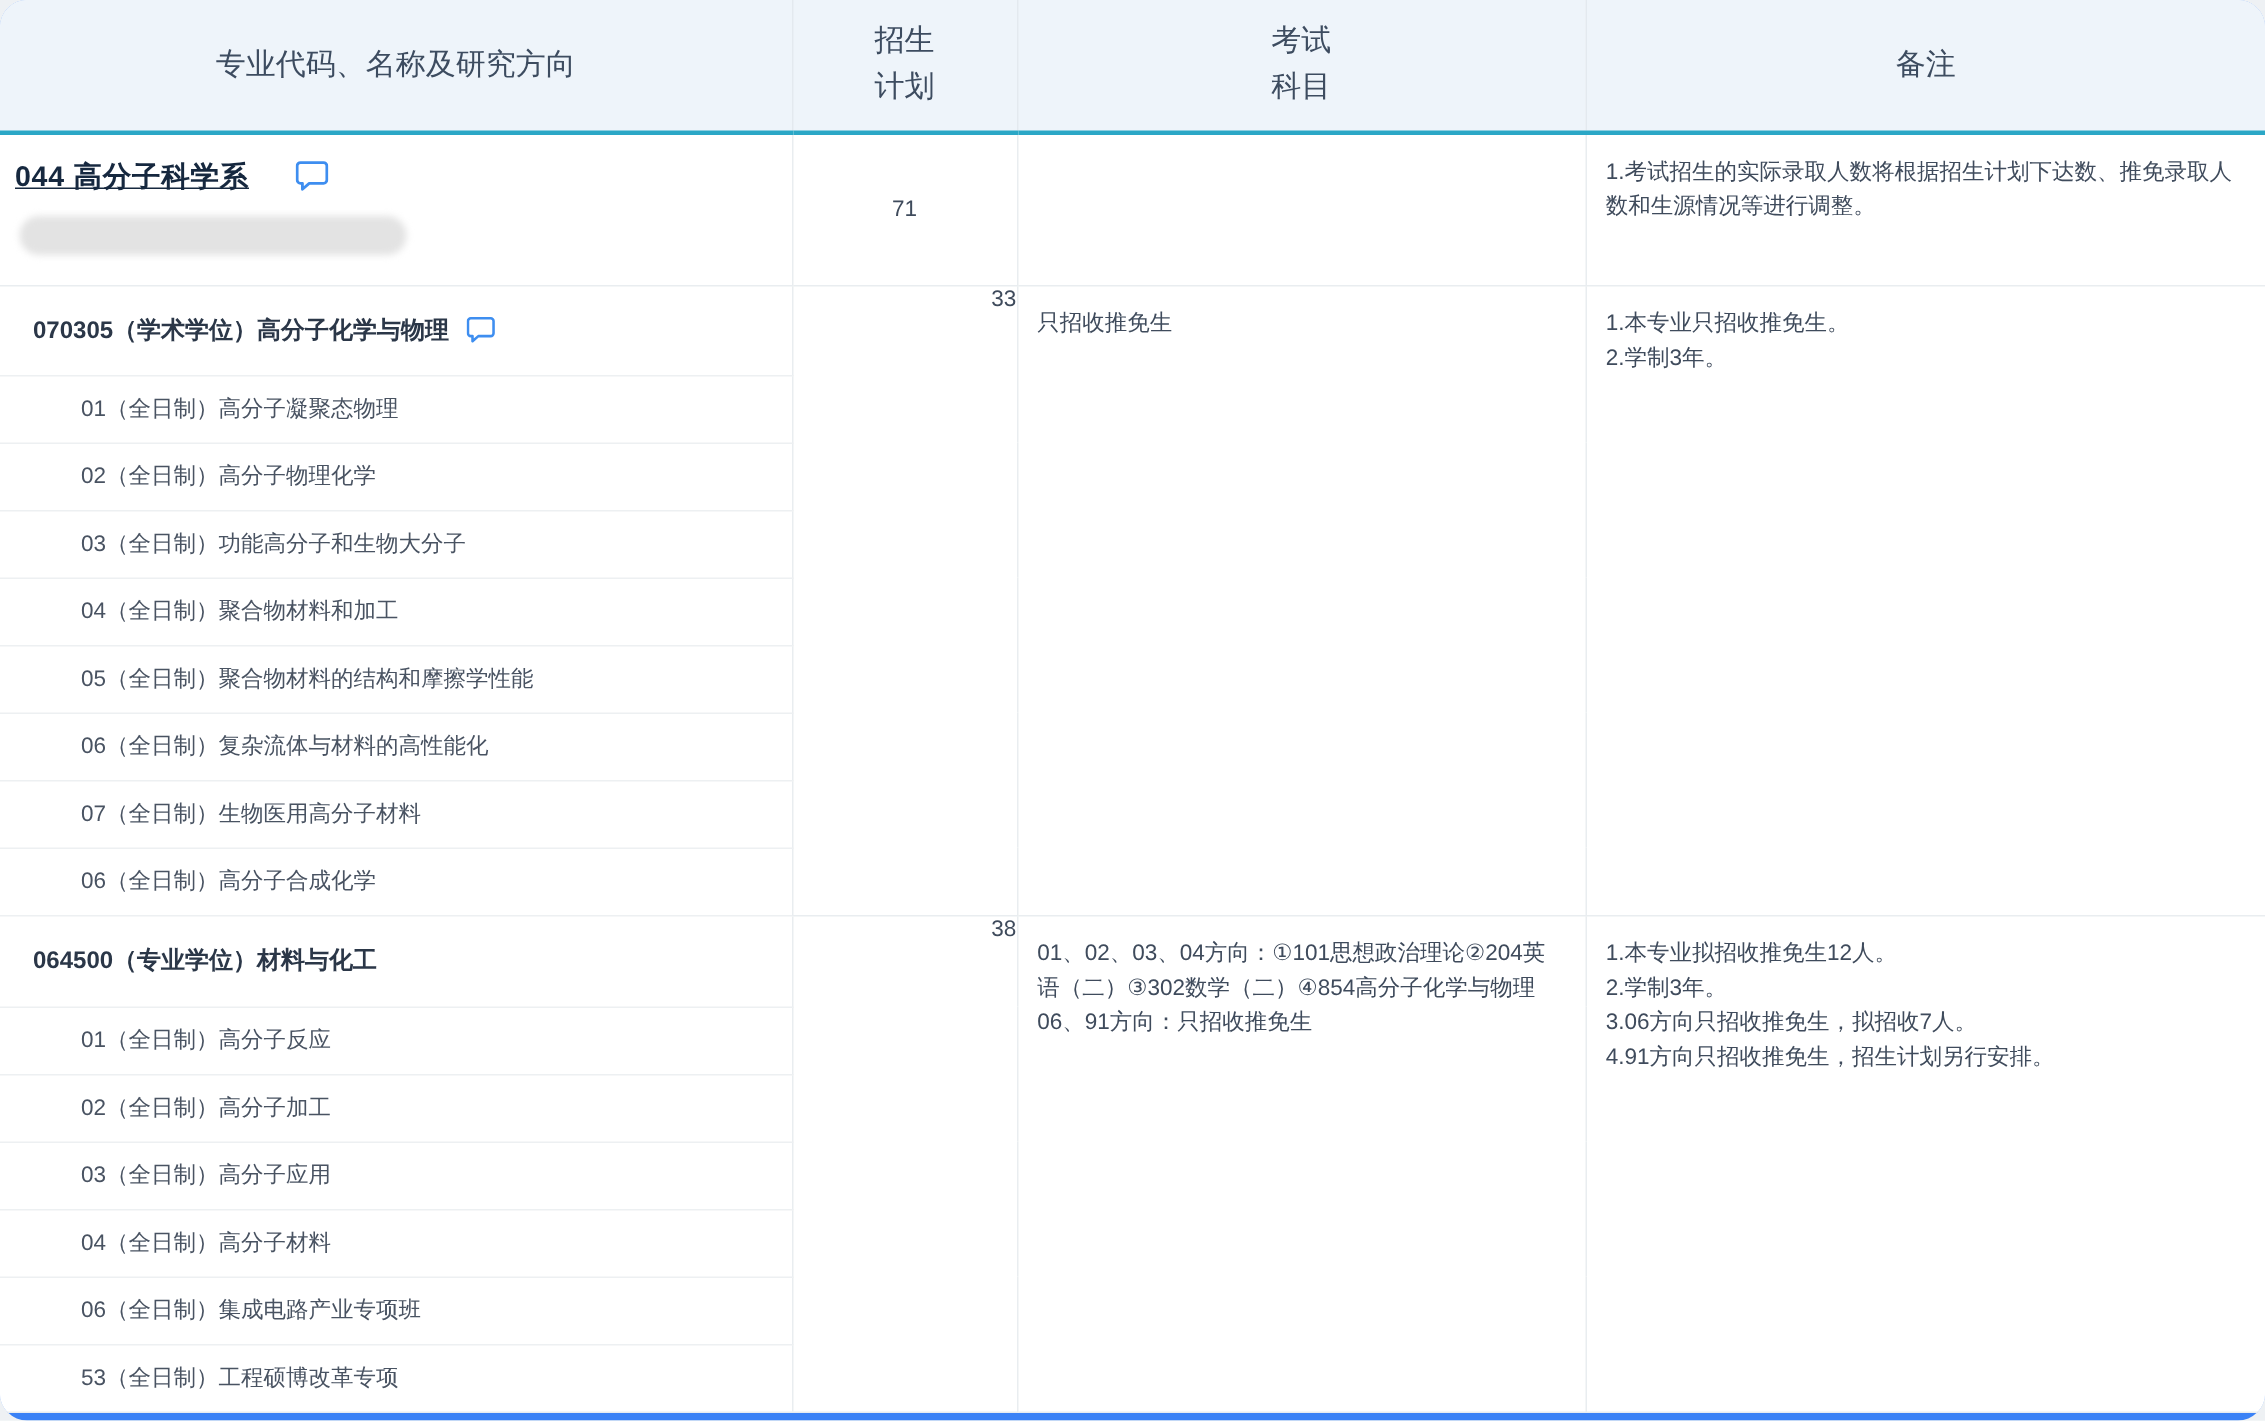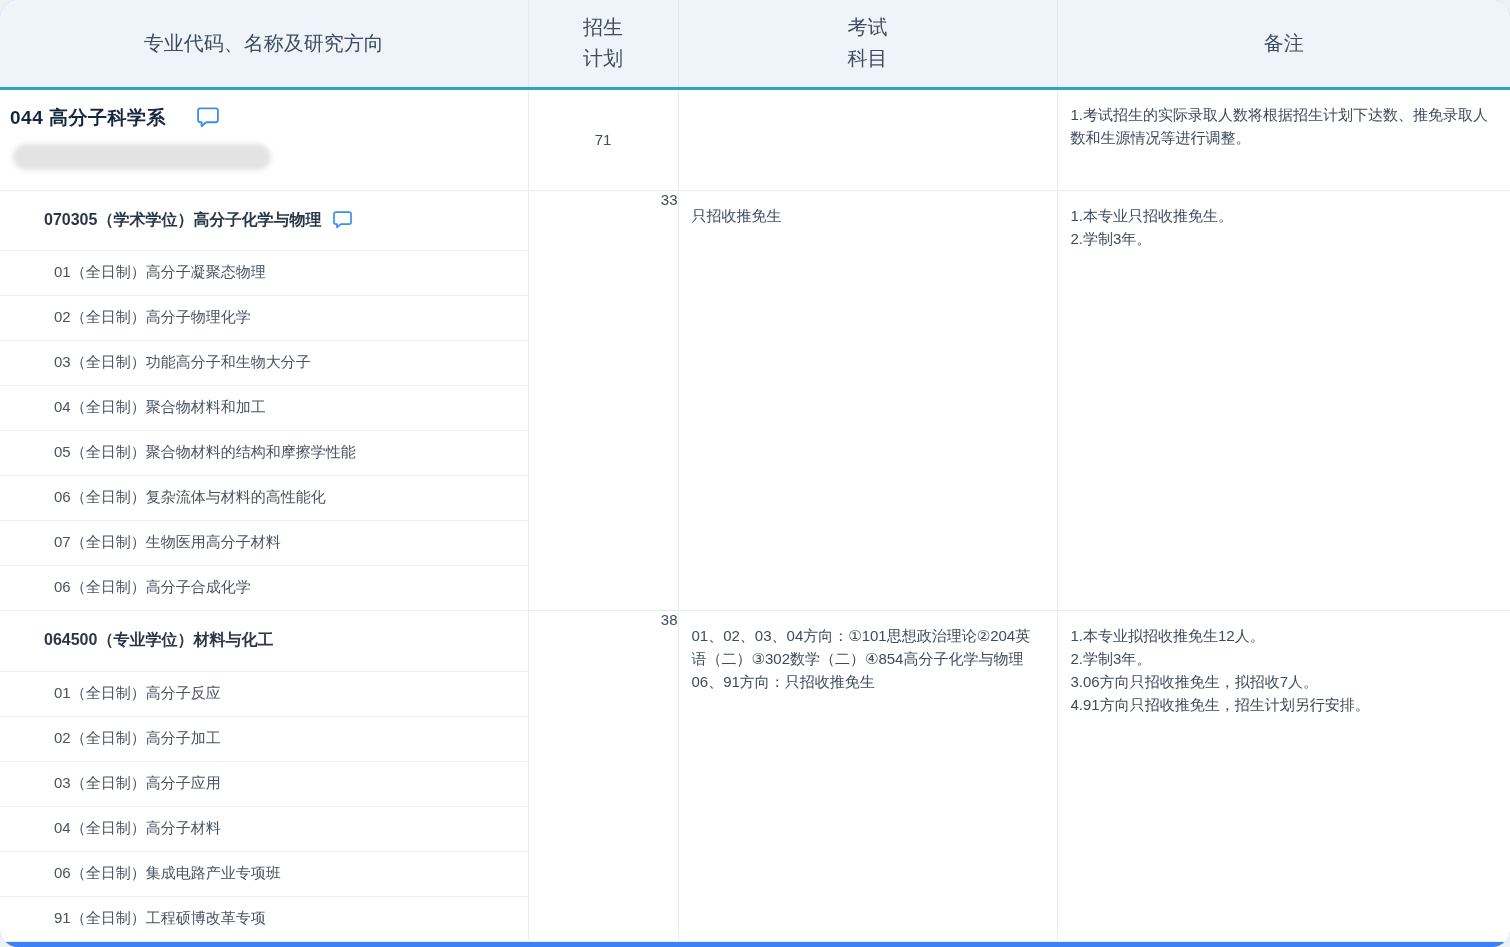--- a/index.html
+++ b/index.html
@@ -33,32 +33,32 @@
 
   tr.r-dept   { height:102px; }
   tr.r-major  { height:60px; }
   tr.r-major2 { height:61px; }
   tr.r-dir    { height:45px; }
 
   
   .dept-cell { vertical-align:top; padding:15px 12px 0 10px; }
   .dept-title {
     display:inline-flex; align-items:center; gap:31px;
-    font-size:19px; font-weight:700; color:#16283f; letter-spacing:.5px;
+    font-size:19px; font-weight:700; color:#16283f; letter-spacing:.5px;text-decoration:underline;
   }
   .blur-bar {
     margin:13px 0 0 3px; width:258px; height:26px;
     background:#e3e3e3; border-radius:13px; filter:blur(2.5px);
   }
   .major-cell {
     vertical-align:middle; padding-left:22px;
   }
   .major-title {
     display:inline-flex; align-items:center; gap:12px;
-    font-size:16px; font-weight:700; color:#2b3748;margin-left:22px;
+    font-size:16px; font-weight:700; color:#2b3748;
   }
   .dir-cell { vertical-align:middle; padding-left:54px; color:#495362; }
 
   
   .plan-mid { text-align:center; vertical-align:middle; color:#3f4b5c; }
   .plan-top { text-align:right; vertical-align:top; padding-top:0; }
   .exam-cell, .remark-cell {
     vertical-align:top; padding:13px 16px 0 13px;
     line-height:23px; white-space:pre-line;
   }
@@ -176,17 +176,17 @@
       <tr class="r-dir">
           <td class="c-name dir-cell">03（全日制）高分子应用</td>
         </tr>
       <tr class="r-dir">
           <td class="c-name dir-cell">04（全日制）高分子材料</td>
         </tr>
       <tr class="r-dir">
           <td class="c-name dir-cell">06（全日制）集成电路产业专项班</td>
         </tr>
       <tr class="r-dir">
-          <td class="c-name dir-cell">91（全日制）工程硕博改革专项</td>
+          <td class="c-name dir-cell">53（全日制）工程硕博改革专项</td>
         </tr>
     </tbody>
   </table>
 </div>
 
 </body></html>

